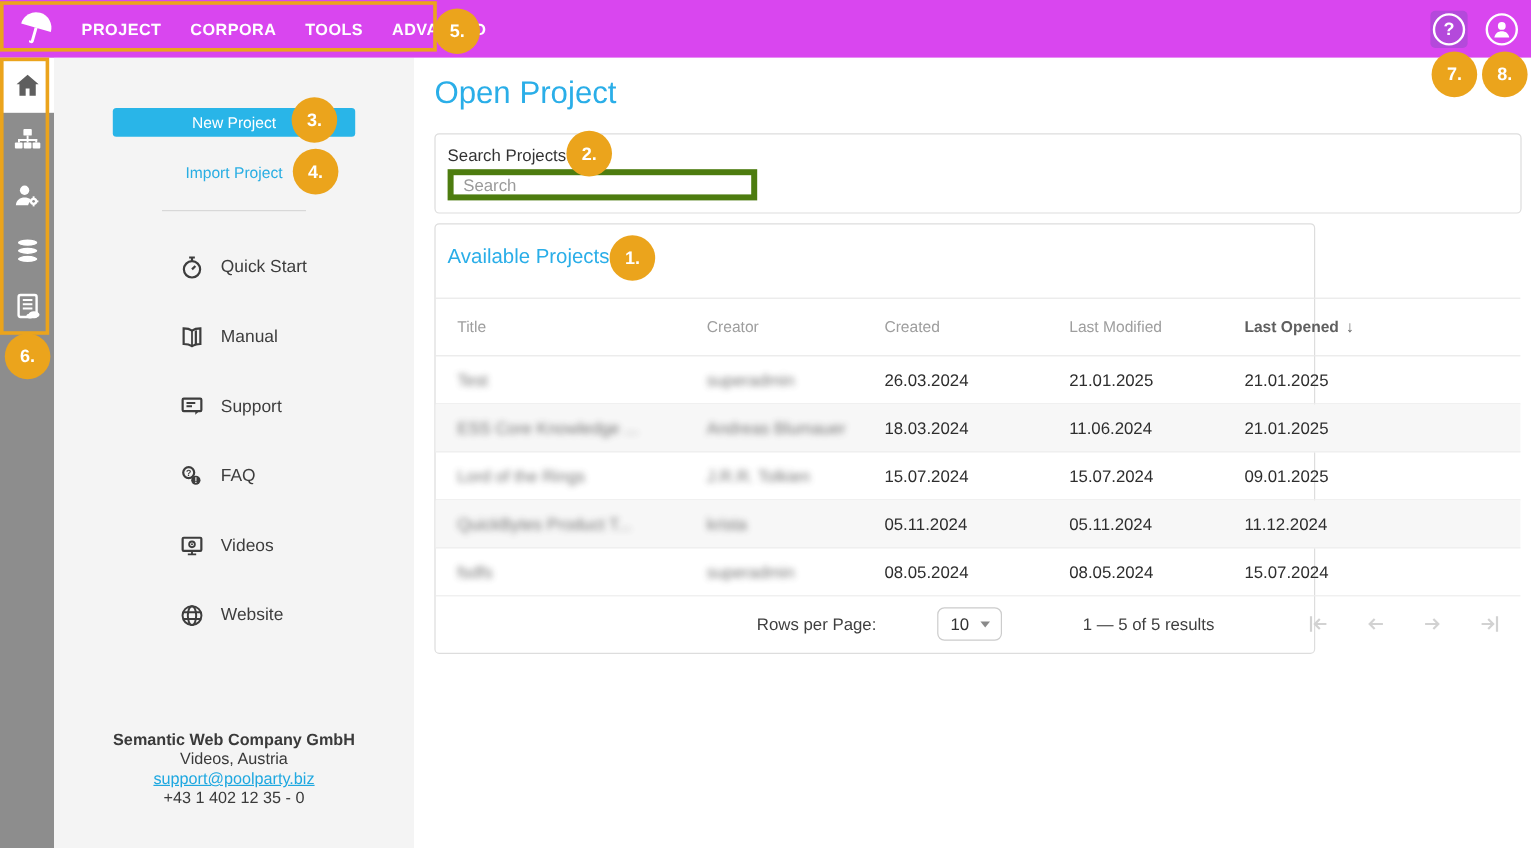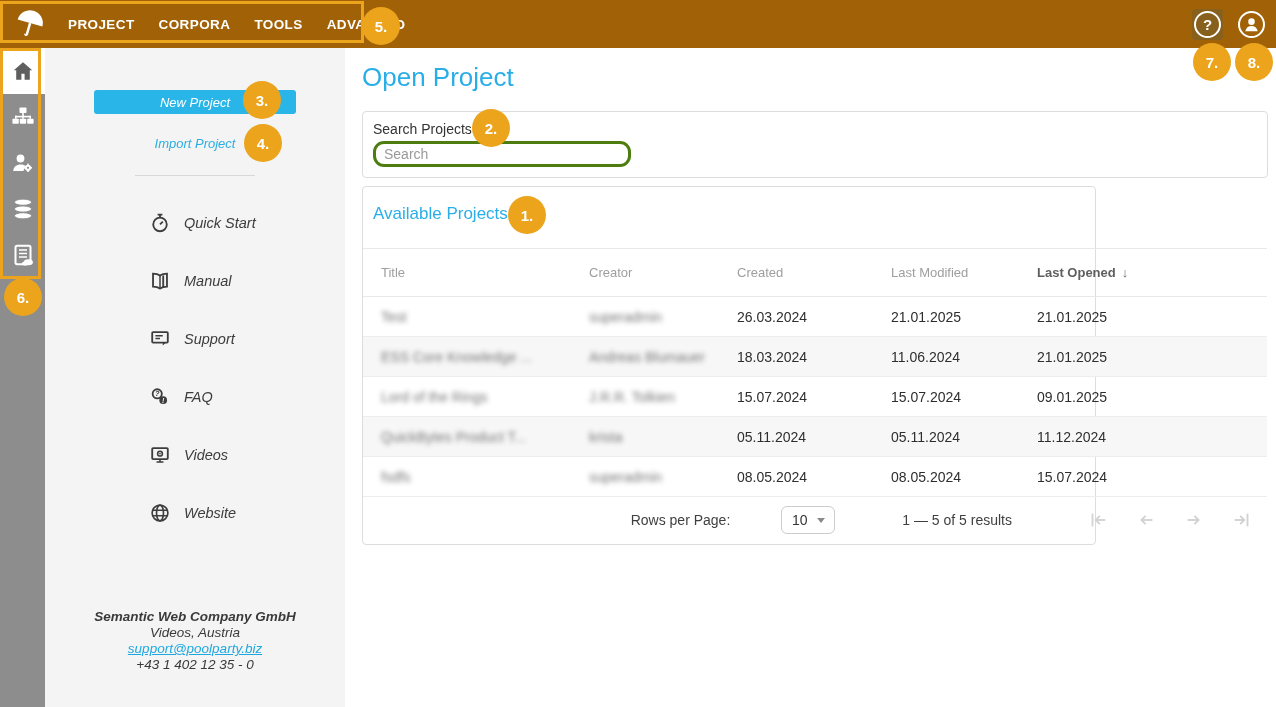--- a/index.html
+++ b/index.html
@@ -3,56 +3,56 @@
 <meta charset="utf-8">
 <style>
   * { box-sizing: border-box; }
   html,body { margin:0; padding:0; }
   body {
     width:1276px; height:707px; position:relative; overflow:hidden;
     background:#ffffff; font-family:"Liberation Sans", sans-serif;
   }
 
   
-  .topbar { position:absolute; left:0; top:0; width:1276px; height:48px; background:#a16207; z-index:5; }
+  .topbar { position:absolute; left:0; top:0; width:1276px; height:48px; background:#d946ef; z-index:5; }
   .logo { position:absolute; left:11px; top:5px; width:38px; height:38px; }
   .topnav { position:absolute; left:68px; top:0; height:48px; display:flex; align-items:center; gap:24px; }
   .topnav .nav-item { color:#ffffff; font-size:13.5px; font-weight:700; letter-spacing:.4px; cursor:pointer; }
   .top-icons { position:absolute; right:11px; top:0; height:48px; display:flex; align-items:center; gap:15px; }
   .help-bg { background:rgba(10,90,130,.18); border-radius:4px; padding:2px; }
   .circle-btn { width:27px; height:27px; border:2px solid #fff; border-radius:50%;
     display:flex; align-items:center; justify-content:center; color:#fff; font-weight:700; font-size:15px; }
   .circle-btn svg { display:block; }
 
   
   .rail { position:absolute; left:0; top:48px; width:45px; height:659px; background:#8d8d8d; z-index:4; }
   .rail-item { width:45px; height:46px; display:flex; align-items:center; justify-content:center; color:#ffffff; cursor:pointer; }
   .rail-item.active { background:#ffffff; color:#5f5f5f; }
   .rail-item svg { width:24px; height:24px; }
 
   
-  .panel { position:absolute; left:45px; top:48px; width:300px; height:659px; background:#f4f4f4; z-index:3;font-style:italic; }
+  .panel { position:absolute; left:45px; top:48px; width:300px; height:659px; background:#f4f4f4; z-index:3; }
   .btn-new { position:absolute; left:49px; top:42px; width:202px; height:24px; background:#29b5e8; color:#fff;
     font-size:13px; border-radius:3px; display:flex; align-items:center; justify-content:center; cursor:pointer; }
   .link-import { position:absolute; left:0; top:88px; width:300px; text-align:center; color:#29aee3; font-size:13px; cursor:pointer; }
   .panel-divider { position:absolute; left:90px; top:127px; width:120px; border-top:1px solid #d8d8d8; }
   .menu { position:absolute; left:104px; top:146px; }
   .menu-item { height:58px; display:flex; align-items:center; gap:13px; color:#3d3d3d; font-size:14.5px; cursor:pointer; }
   .menu-item svg { width:22px; height:22px; flex:0 0 22px; }
   .contact { position:absolute; left:0; top:561px; width:300px; text-align:center; font-size:13.5px; color:#3a3a3a; line-height:16px; }
   .contact .company { font-weight:700; }
   .contact .email { color:#1fa8e0; text-decoration:underline; cursor:pointer; }
 
   
   .main-title { position:absolute; left:362px; top:62px; font-size:26px; color:#2aaee8; font-weight:500; }
   .card { position:absolute; border:1px solid #dddddd; border-radius:4px; background:#fff; }
   .card-search { left:362px; top:111px; width:906px; height:67px; }
   .search-label { position:absolute; left:10px; top:9px; font-size:14px; color:#333333; }
-  .search-input { position:absolute; left:10px; top:29px; width:258px; height:26px; border:3px solid #4d7c0f;
-    border-radius:11px; padding:0 8px; font-size:14px; color:#333; font-family:"Liberation Sans",sans-serif; outline:none; }
+  .search-input { position:absolute; left:10px; top:29px; width:258px; height:26px; border:5px solid #4d7c0f;
+    border-radius:0; padding:0 8px; font-size:14px; color:#333; font-family:"Liberation Sans",sans-serif; outline:none; }
   .search-input::placeholder { color:#9a9a9a; }
 
   .card-projects { left:362px; top:186px; width:734px; height:359px; }
   .projects-heading { position:absolute; left:10px; top:17px; font-size:17px; color:#2aaee8; }
 
   .table { position:absolute; left:0; top:61px; width:904px; }
   .trow { display:grid; grid-template-columns:208px 148px 154px 146px 1fr; align-items:center; }
   .thead { height:49px; border-top:1px solid #e8e8e8; border-bottom:1px solid #e8e8e8; }
   .thead .cell { font-size:13px; color:#9e9e9e; }
   .thead .cell.sorted { color:#5f5f5f; font-weight:700; }

